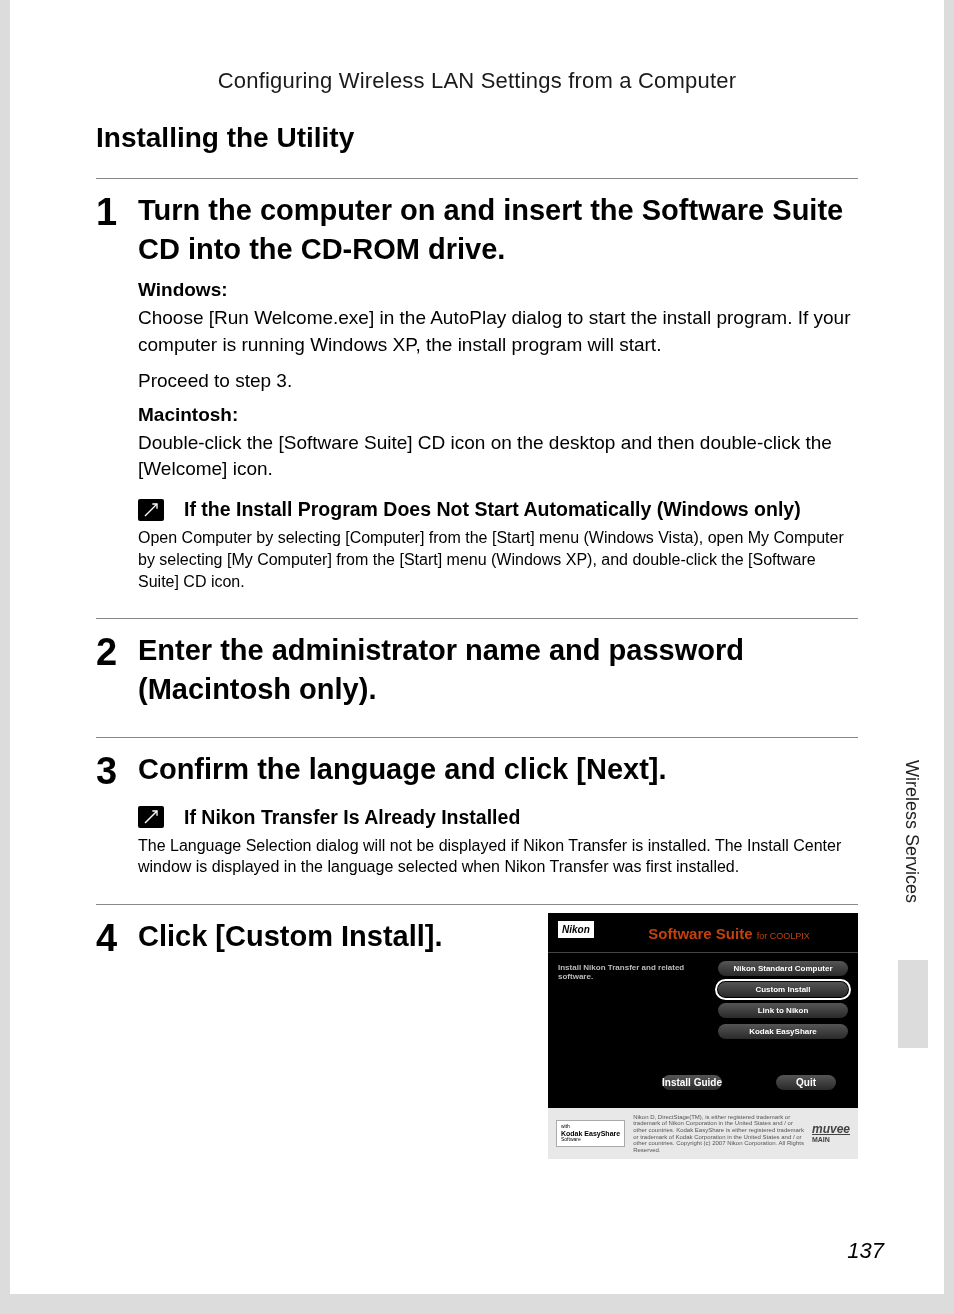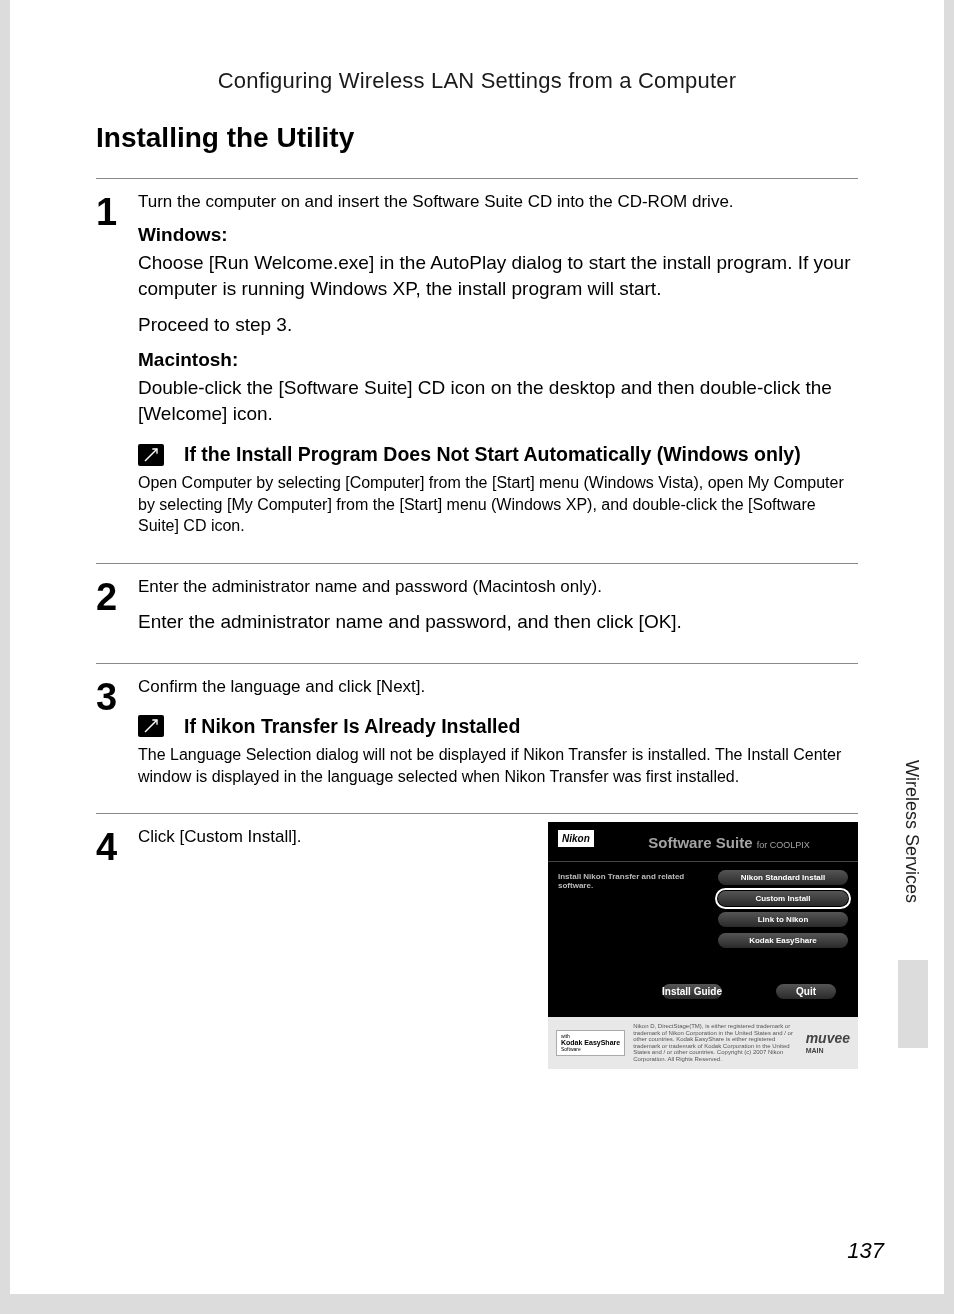--- a/index.html
+++ b/index.html
@@ -42,22 +42,22 @@
   .step-num {
     font-size: 38px;
     font-weight: 700;
     width: 42px;
     flex: 0 0 42px;
     line-height: 1;
     padding-top: 2px;
   }
   .step-body { flex: 1; }
   .step-title {
-    font-size: 17px;
-    font-weight: 400;
+    font-size: 29px;
+    font-weight: 700;
     line-height: 1.35;
     margin-bottom: 10px;
   }
   .bold-sub {
     font-weight: 700;
     font-size: 19px;
     margin-top: 8px;
     margin-bottom: 4px;
   }
   .para {
@@ -102,21 +102,21 @@
     position: relative;
     padding: 8px 10px 6px 10px;
     margin-top: -4px;
   }
   .installer .logo {
     background:#fff;color:#000;font-weight:700;font-size:10px;
     padding:3px 4px;display:inline-block;font-style:italic;
   }
   .installer .suite-title {
     display:inline-block;
-    font-size:15px;font-weight:700;color:#a3a3a3;
+    font-size:15px;font-weight:700;color:#c2410c;
     margin-left: 52px;
     vertical-align: top;
     padding-top:4px;
   }
   .installer .suite-title .small { font-size:9px;font-weight:400; }
   .installer .divider {
     border-top:1px solid #444;margin:10px -10px 8px -10px;
   }
   .installer .row { display:flex; }
   .installer .leftcol {
@@ -152,21 +152,21 @@
     margin:0 -10px -6px -10px;
     padding:6px 8px;
     display:flex;align-items:center;gap:8px;
     font-size:6px;line-height:1.1;
   }
   .installer .footer .kodak {
     background:#fff;border:1px solid #aaa;padding:3px 4px;
     font-size:7px;font-weight:700;color:#000;
   }
   .installer .footer .ftext { flex:1;color:#555; }
-  .installer .footer .muvee { font-size:14px;font-weight:700;color:#444;font-style:italic; }
+  .installer .footer .muvee { font-size:12px;font-weight:700;color:#444;font-style:italic;text-decoration:underline; }
   .installer .footer .main { font-size:7px;font-weight:700;color:#444; }
   
   .side-tab {
     position:absolute;
     right: 22px;
     top: 760px;
     writing-mode: vertical-rl;
     font-size: 18px;
     color:#222;
   }
@@ -216,21 +216,20 @@
           <span class="note-title">If the Install Program Does Not Start Automatically (Windows only)</span>
         </div>
         <div class="small-para">Open Computer by selecting [Computer] from the [Start] menu (Windows Vista), open My Computer by selecting [My Computer] from the [Start] menu (Windows XP), and double-click the [Software Suite] CD icon.</div>
       </div>
     </div>
 
     <div class="step">
       <div class="step-num">2</div>
       <div class="step-body">
         <div class="step-title">Enter the administrator name and password (Macintosh only).</div>
-        <div class="para">Enter the administrator name and password, and then click [OK].</div>
       </div>
     </div>
 
     <div class="step">
       <div class="step-num">3</div>
       <div class="step-body">
         <div class="step-title">Confirm the language and click [Next].</div>
         <div class="note-row">
           <span class="note-icon">
             <svg viewBox="0 0 24 24">
@@ -252,21 +251,21 @@
         <div class="installer">
           <span class="logo">Nikon</span>
           <span class="suite-title">
             <span>Software Suite</span>
             <span class="small">for COOLPIX</span>
           </span>
           <div class="divider"></div>
           <div class="row">
             <div class="leftcol">Install Nikon Transfer and related software.</div>
             <div class="btns">
-              <div class="btn">Nikon Standard Install</div>
+              <div class="btn">Nikon Standard Computer</div>
               <div class="btn hl">Custom Install</div>
               <div class="btn">Link to Nikon</div>
               <div class="btn">Kodak EasyShare</div>
             </div>
           </div>
           <div class="bottom-row">
             <span class="btn mini">Install Guide</span>
             <span class="btn mini">Quit</span>
           </div>
           <div class="footer">

